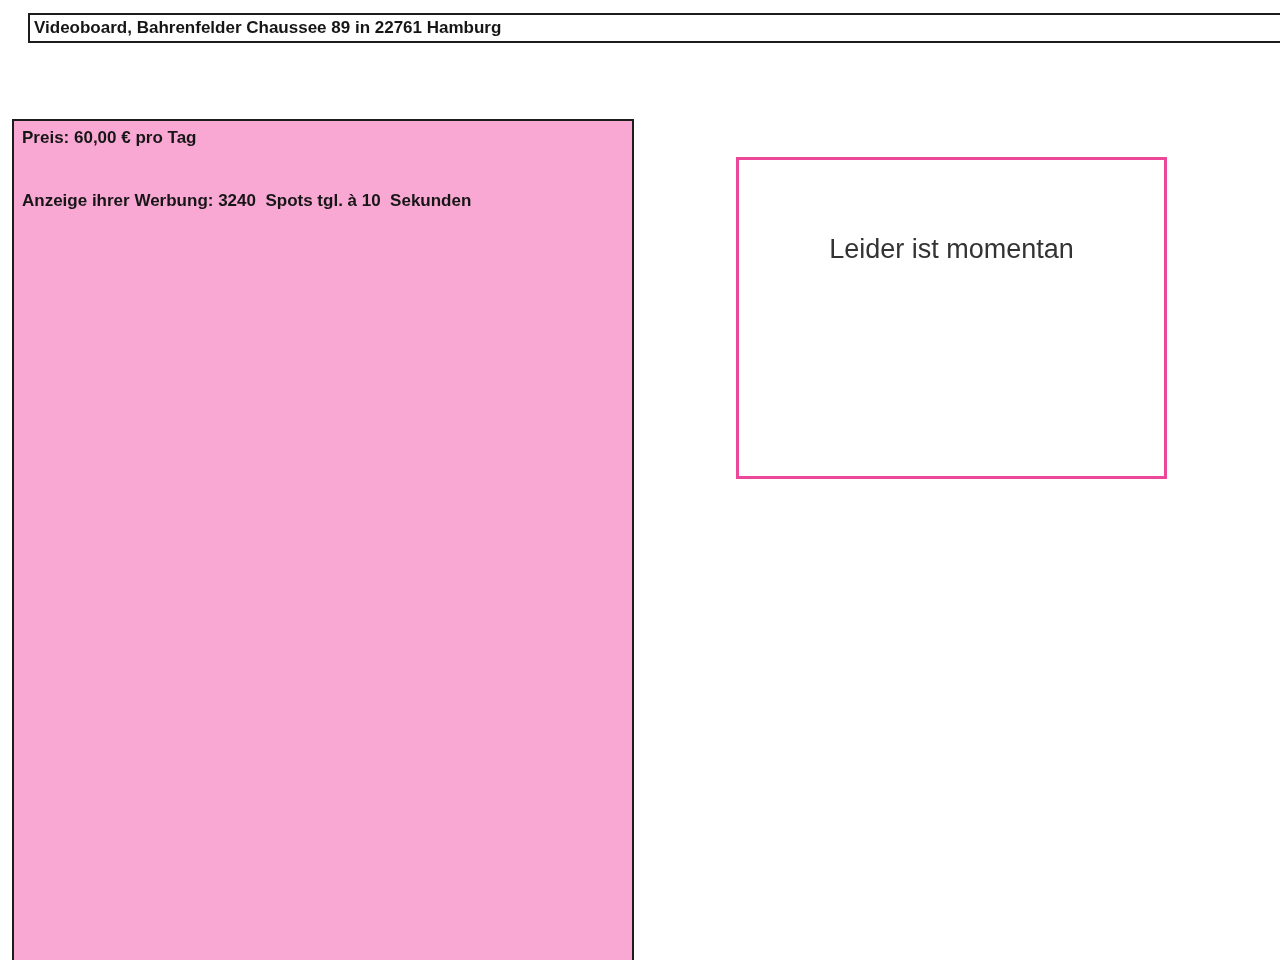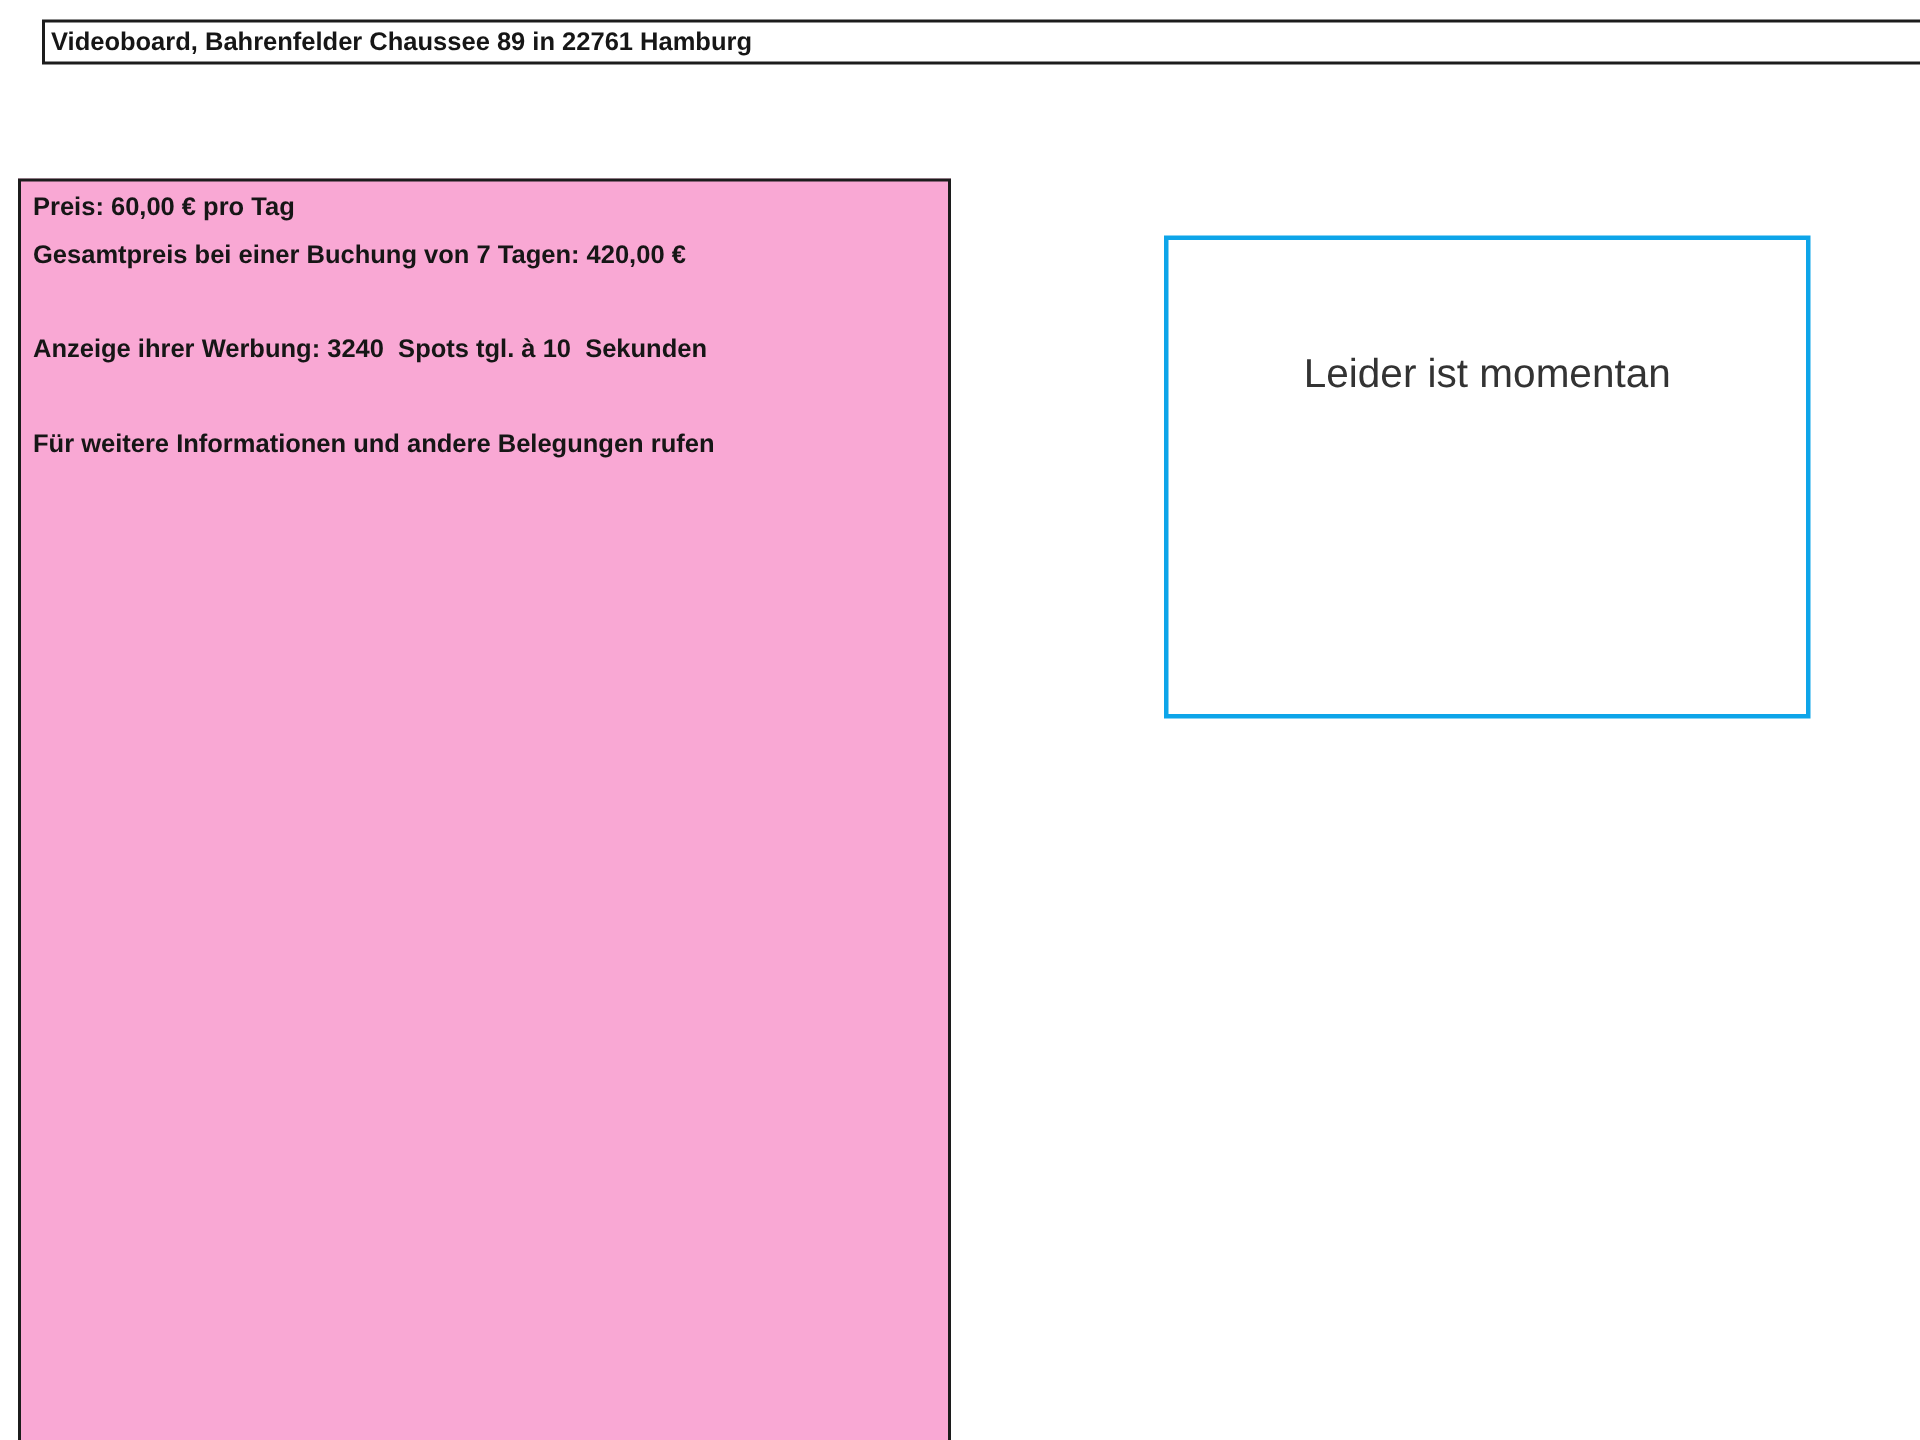--- a/index.html
+++ b/index.html
@@ -64,24 +64,23 @@
   .line-spots    { margin-top: 41px; white-space: pre-wrap; }
   .line-contact  { margin-top: 41px; }
 
   
   .photo-box {
     position: absolute;
     left: 736px;
     top: 157px;
     width: 425px;
     height: 316px;
-    border: 3px solid #0ea5e9;
+    border: 3px solid #ec4899;
     background: #ffffff;
     box-sizing: content-box;
-    margin-left: 40px;
   }
   .photo-placeholder {
     margin-top: 70px;
     text-align: center;
     font-size: 27px;
     line-height: 39px;
     font-weight: normal;
     color: #333333;
   }
 </style>
@@ -90,24 +89,22 @@
 
 <div class="page">
 
   <div class="title-box">
     <div class="title-text">Videoboard, Bahrenfelder Chaussee 89 in 22761 Hamburg</div>
   </div>
 
   <div class="info-box">
     <div class="info-inner">
       <p class="info-line line-price">Preis: 60,00 € pro Tag</p>
-      <p class="info-line line-total">Gesamtpreis bei einer Buchung von 7 Tagen: 420,00 €</p>
       <p class="info-line line-spots">Anzeige ihrer Werbung: 3240  Spots tgl. à 10  Sekunden</p>
       <p class="info-line line-contact">
-        <span style="display:block">Für weitere Informationen und andere Belegungen rufen</span>
       </p>
     </div>
   </div>
 
   <div class="photo-box">
     <div class="photo-placeholder">
       <span style="display:block">Leider ist momentan</span>
     </div>
   </div>
 

